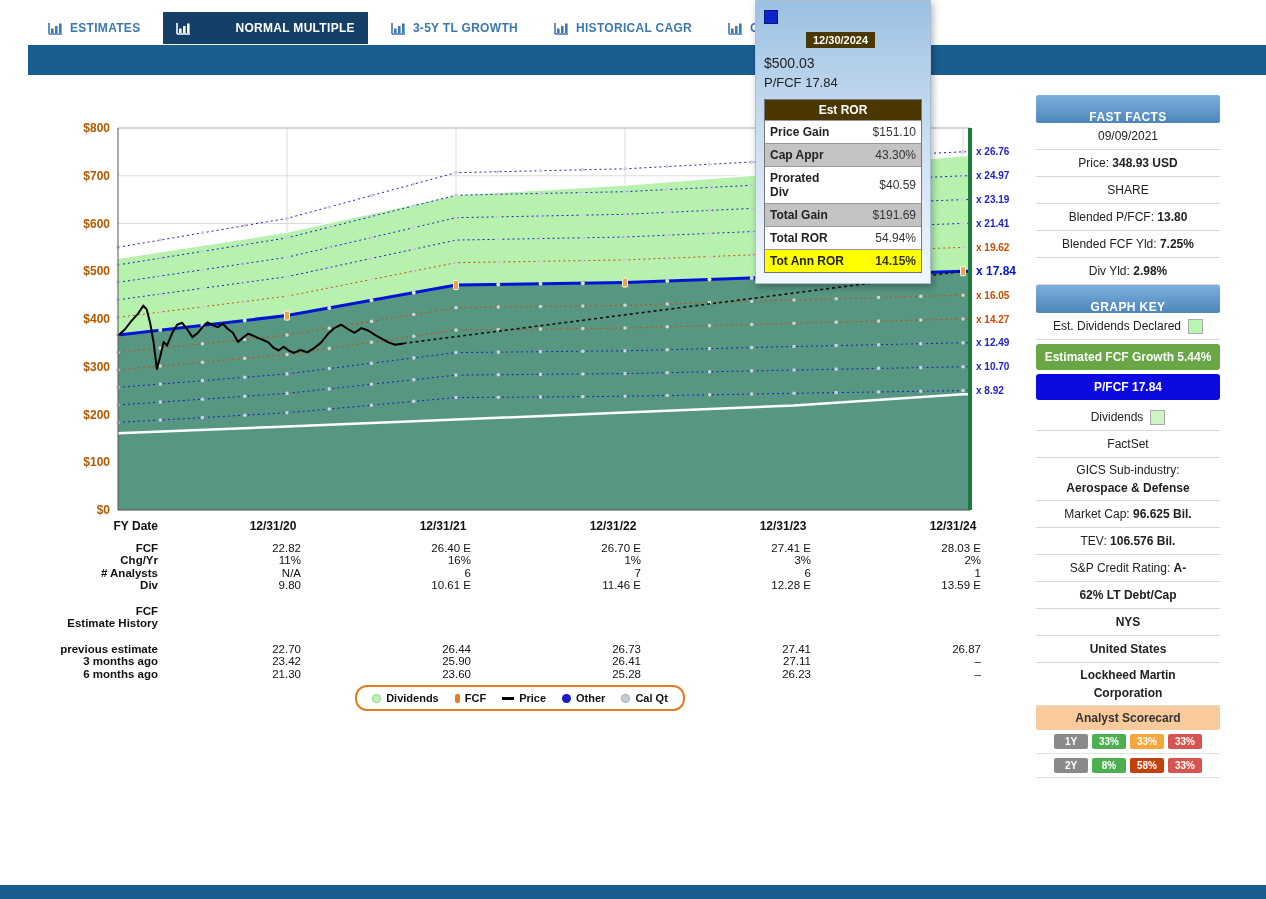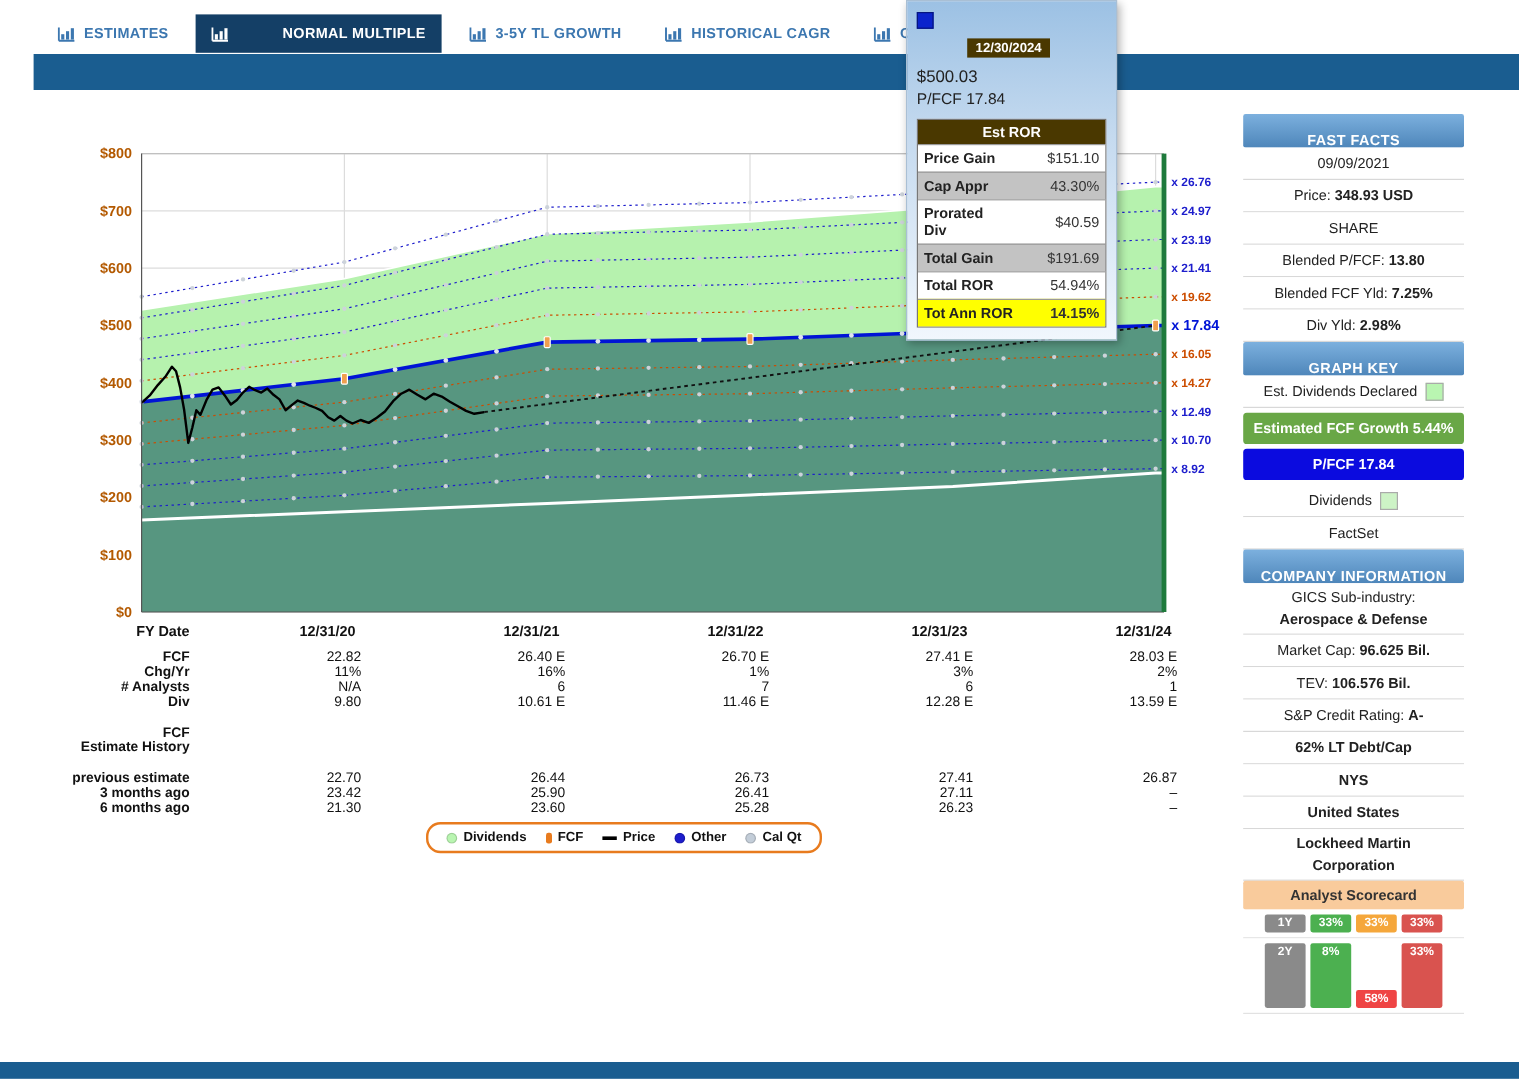--- a/index.html
+++ b/index.html
@@ -564,21 +564,20 @@
       <div class="sb-row"><span>Div Yld: </span><span style="font-weight: bold;">2.98%</span></div>
     </div>
   <div class="sb-header">GRAPH KEY</div>
   <div id="gk-rows">
       <div class="sb-row"><span>Est. Dividends Declared</span><span class="swatch" style="background: rgb(185, 245, 177);"></span></div>
       <div class="sb-row fill" style="background: rgb(105, 167, 70); color: rgb(255, 255, 255);"><span>Estimated FCF Growth 5.44%</span></div>
       <div class="sb-row fill" style="background: rgb(11, 11, 223); color: rgb(255, 255, 255);"><span>P/FCF 17.84</span></div>
       <div class="sb-row"><span>Dividends</span><span class="swatch" style="background: rgb(205, 243, 198);"></span></div>
       <div class="sb-row"><span>FactSet</span></div>
     </div>
-  <div class="sb-header">COMPANY INFORMATION</div>
   <div id="ci-rows">
       <div class="sb-row two">
         <div>GICS Sub-industry:</div>
         <div style="font-weight: bold;">Aerospace &amp; Defense</div>
       </div>
       <div class="sb-row"><span>Market Cap: </span><span style="font-weight: bold;">96.625 Bil.</span></div>
       <div class="sb-row"><span>TEV: </span><span style="font-weight: bold;">106.576 Bil.</span></div>
       <div class="sb-row"><span>S&amp;P Credit Rating: </span><span style="font-weight: bold;">A-</span></div>
       <div class="sb-row"><span style="font-weight: bold;">62% LT Debt/Cap</span></div>
       <div class="sb-row"><span style="font-weight: bold;">NYS</span></div>
@@ -592,19 +591,19 @@
   <div id="sc-rows">
       <div class="sc-row">
         <span class="sc-badge" style="background: rgb(138, 138, 138);">1Y</span>
         <span class="sc-badge" style="background: rgb(76, 176, 80);">33%</span>
         <span class="sc-badge" style="background: rgb(245, 167, 59);">33%</span>
         <span class="sc-badge" style="background: rgb(217, 83, 79);">33%</span>
       </div>
       <div class="sc-row">
         <span class="sc-badge" style="background: rgb(138, 138, 138);">2Y</span>
         <span class="sc-badge" style="background: rgb(76, 176, 80);">8%</span>
-        <span class="sc-badge" style="background: #ef4444; margin-top: 39px;">58%</span>
+        <span class="sc-badge" style="background: #c2410c;">58%</span>
         <span class="sc-badge" style="background: rgb(217, 83, 79);">33%</span>
       </div>
     </div>
 </aside>
 
 <div class="bottombar"></div>
 
 </body></html>

